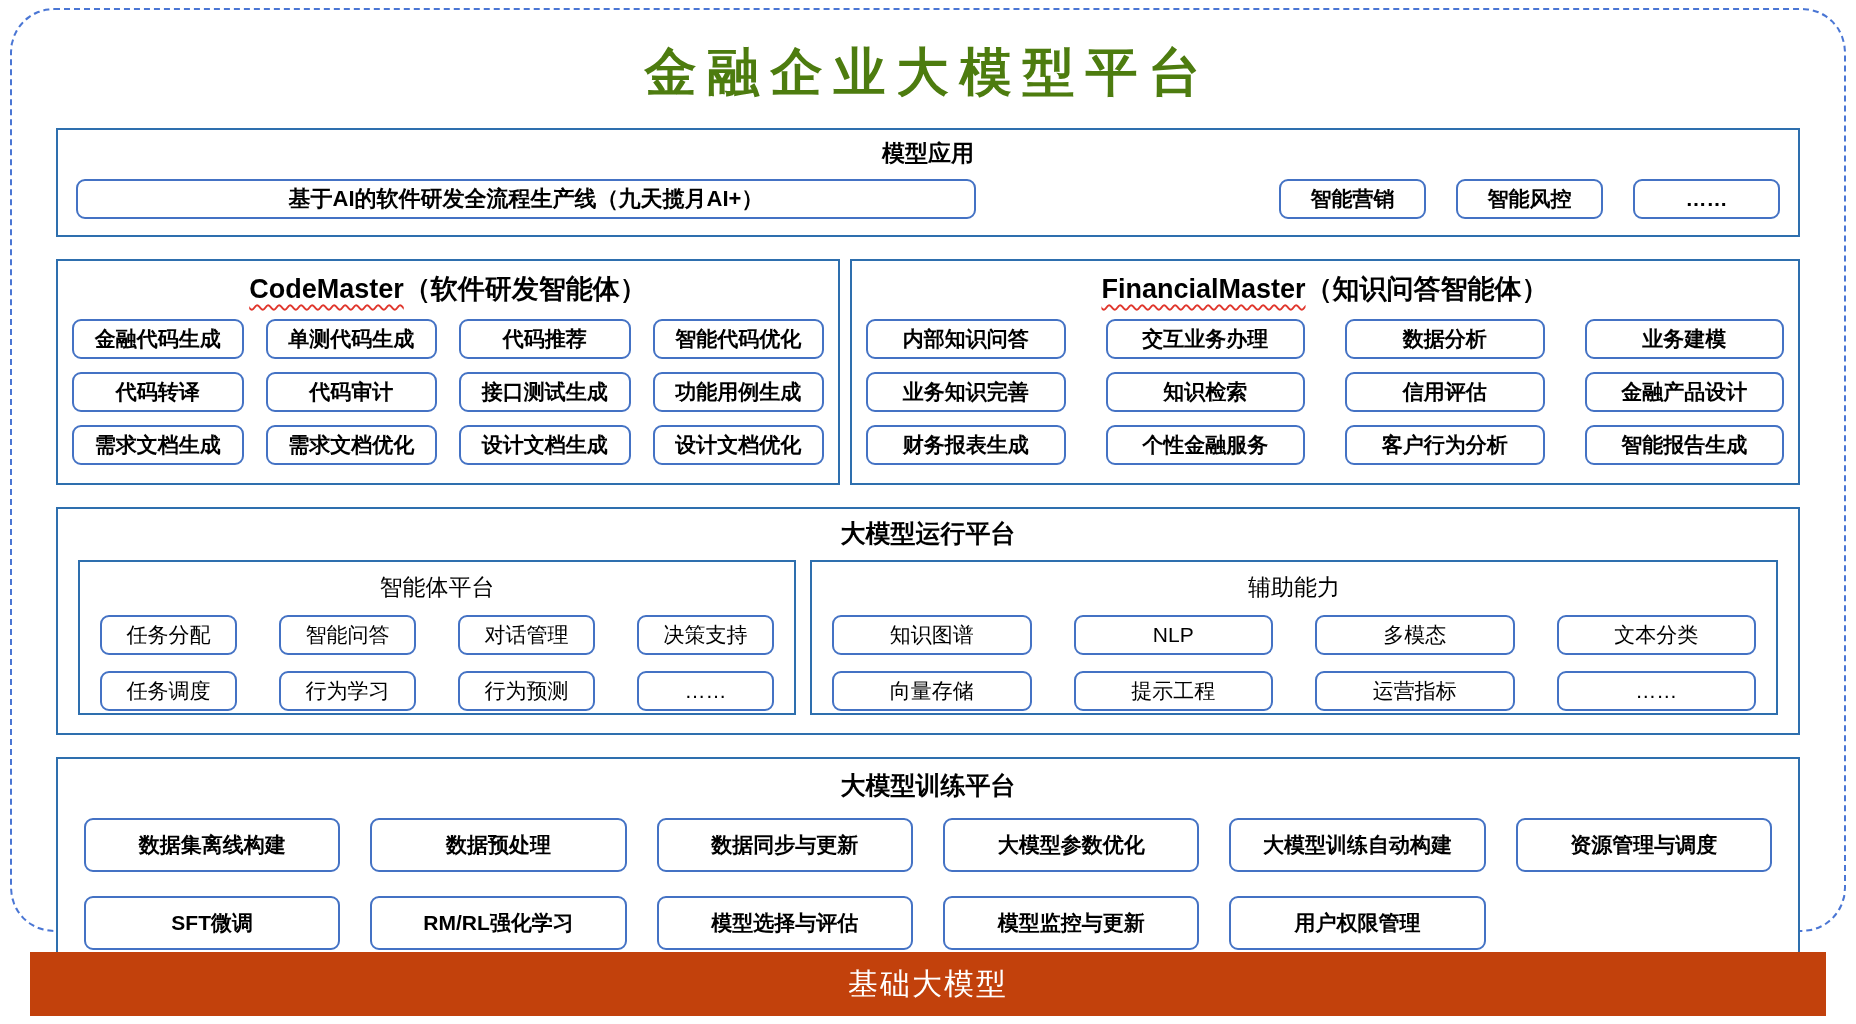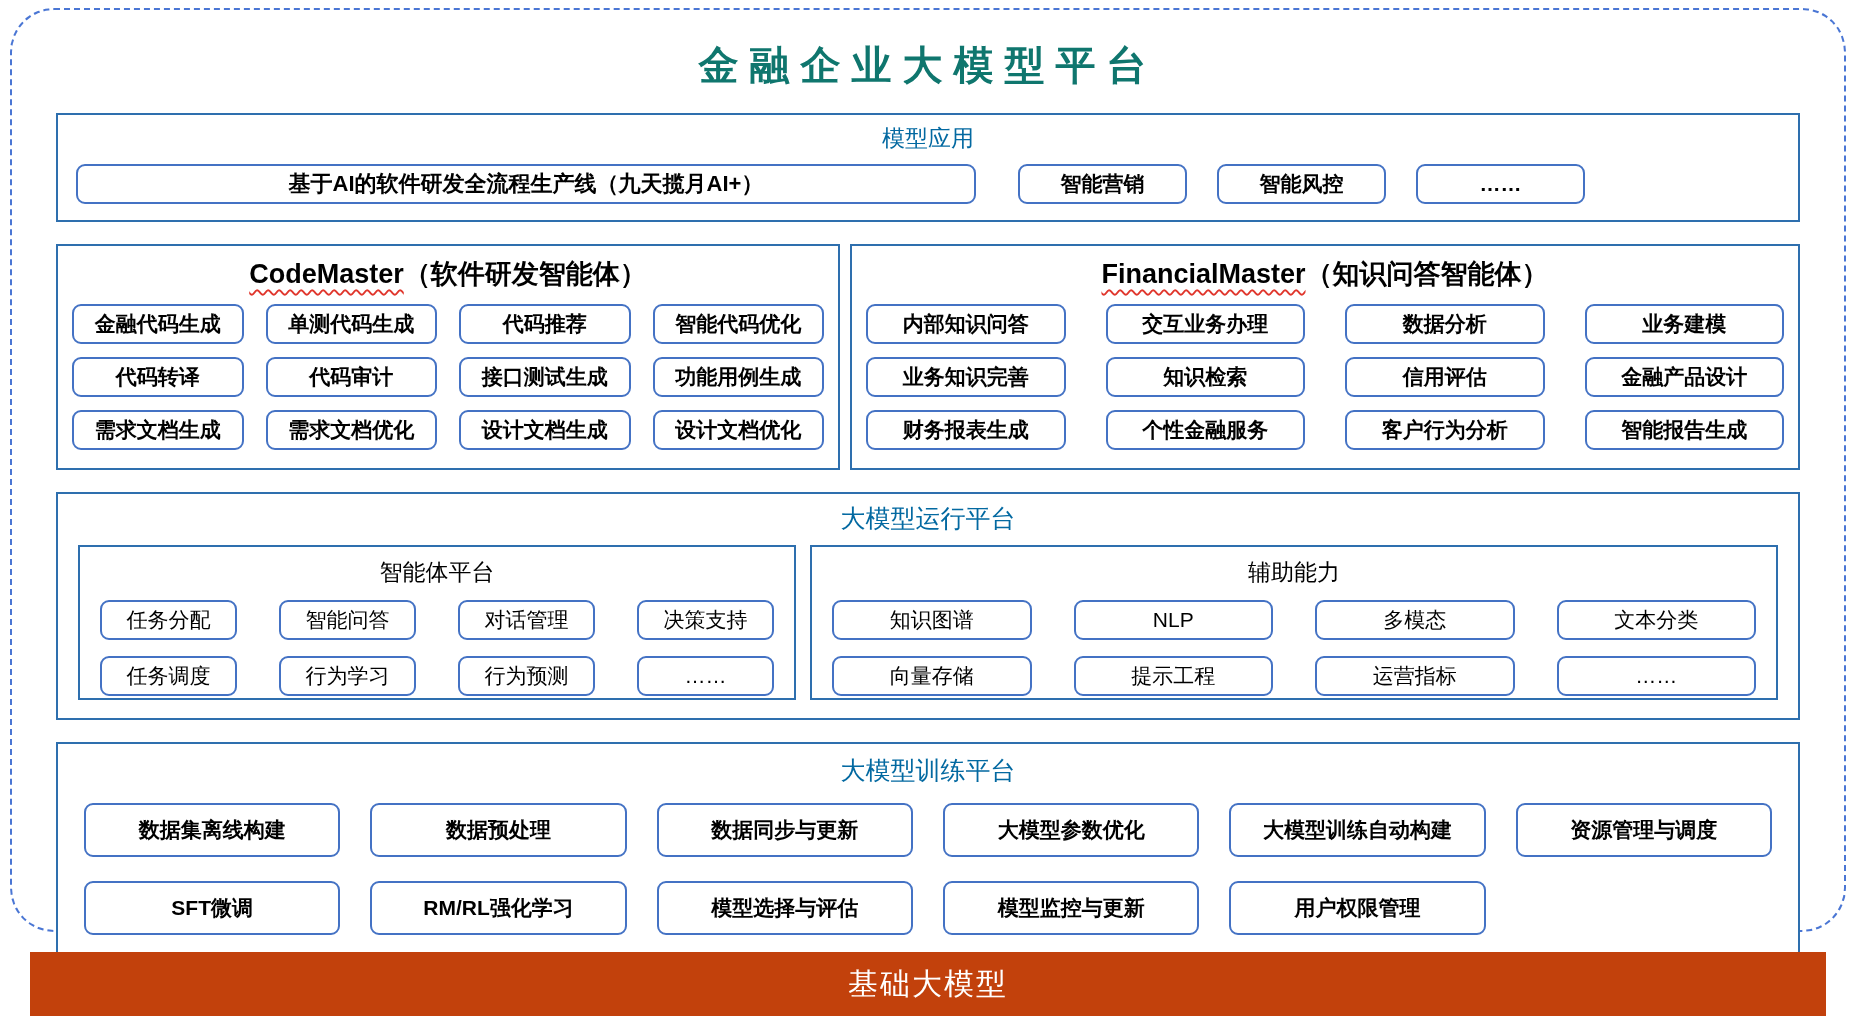--- a/index.html
+++ b/index.html
@@ -8,42 +8,42 @@
   .page { position: relative; width: 1856px; height: 1024px; background: #fff; overflow: hidden; }
 
   .frame {
     position: absolute; left: 10px; top: 8px; right: 10px; bottom: 92px;
     border: 2px dashed #4a76d4; border-radius: 44px;
     padding: 16px 44px 0 44px;
   }
 
   h1.title {
     text-align: center; font-family: "DejaVu Serif", serif; font-weight: 700;
-    font-size: 40px; letter-spacing: 11px; color: #0f766e;
+    font-size: 52px; letter-spacing: 11px; color: #4d7c0f;
     margin: 12px 0 20px 0;
   }
 
   .box { border: 2px solid #2e6fae; background: #fff; }
 
-  .sec-title { text-align: center; font-weight: 400; font-size: 23px; color: #0369a1; }
+  .sec-title { text-align: center; font-weight: 700; font-size: 23px; color: #000000; }
   .sec-title.big { font-size: 25px; }
 
   .chip {
     border: 2px solid #4472c4; border-radius: 9px; background: #fff;
     display: flex; align-items: center; justify-content: center;
     font-size: 21px; font-weight: 700; color: #000;
     height: 40px; padding: 0 8px; white-space: nowrap;
   }
 
   
   .section-app { padding: 8px 18px 16px 18px; }
-  .app-row { display: flex; gap: 42px; margin-top: 10px; }
+  .app-row { display: flex; gap: 42px; margin-top: 10px; justify-content: space-between; }
   .chip-wide { width: 900px; flex: none; font-size: 22px; }
   .app-chips { display: flex; gap: 30px; }
-  .app-chips .chip { width: 169px; }
+  .app-chips .chip { width: 147px; }
 
   
   .two-col { display: flex; gap: 10px; margin-top: 22px; }
   .agent-box { padding: 8px 14px 18px 14px; }
   .code-box { width: 784px; flex: none; }
   .fin-box { flex: 1; }
   .agent-title { text-align: center; font-size: 27px; font-weight: 700; margin: 2px 0 12px 0; }
   .agent-title .en {
     text-decoration: underline wavy #e0362c;
     text-decoration-thickness: 2px; text-underline-offset: 6px;

